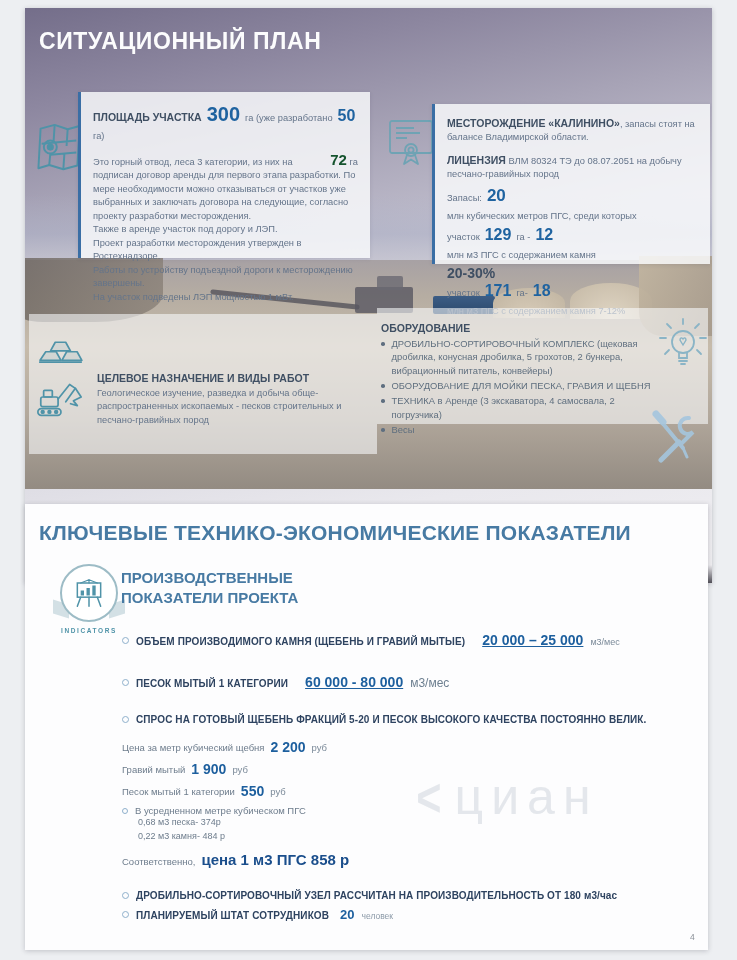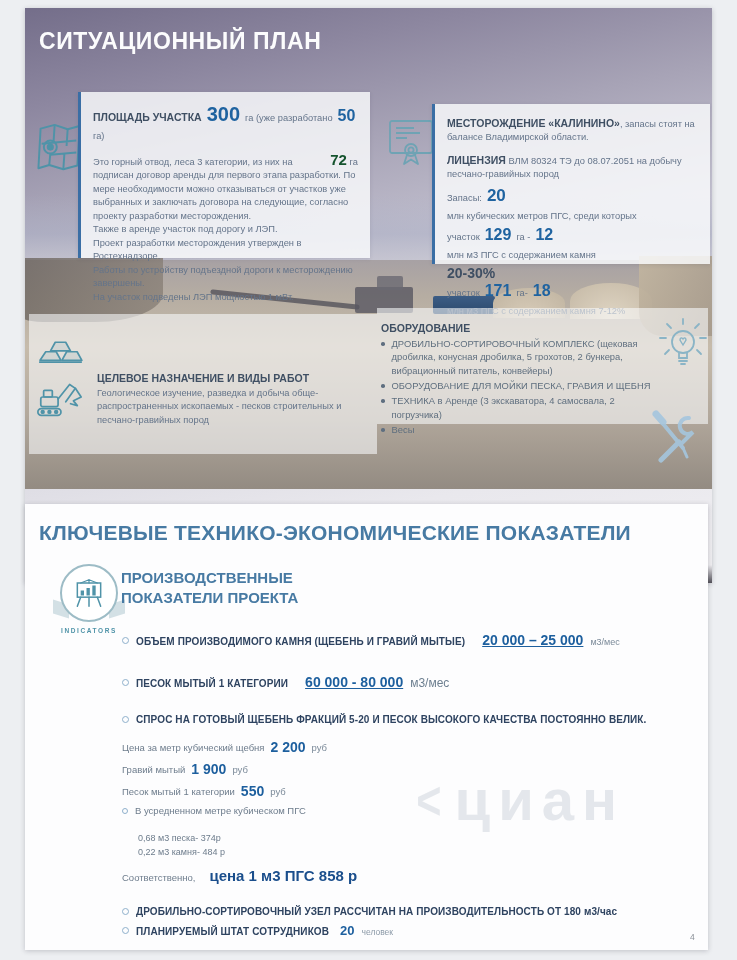--- a/index.html
+++ b/index.html
@@ -90,36 +90,36 @@
   .bval { font-weight:bold; color:#1d5f9e; font-size:14px; margin-left:10px;text-decoration:underline; }
   .bunit { color:#7b8a99; font-size:9px; }
   .bunit.big { font-size:12px; color:#6d7f90; }
   .mb-b1 { margin-bottom:26px; } .mb-b2 { margin-bottom:24px; } .mb-b3 { margin-bottom:14px; }
 
   .price-row { display:flex; align-items:center; gap:6px; margin-bottom:6px; }
   .price-label { color:#6d7c8c; font-size:9.5px; }
   .price-value { font-weight:bold; color:#1d5f9e; font-size:14px; }
   .price-unit { color:#7b8a99; font-size:9.5px; }
 
-  .pgs-row { display:flex; gap:7px; align-items:baseline; margin-bottom:16px; }
+  .pgs-row { display:flex; gap:7px; align-items:baseline; margin-bottom:0; }
   .pgs-label { color:#6d7c8c; font-size:9.5px; }
   .pgs-sub { color:#6d7c8c; font-size:9px; line-height:1.5; margin-left:16px; }
 
   .concl-row { display:flex; align-items:baseline; gap:6px; margin-top:8px; margin-bottom:22px; }
   .concl-prefix { color:#6d7c8c; font-size:9.5px; }
-  .concl-value { font-weight:bold; color:#1a4e8c; font-size:15px;margin-left:8px; }
+  .concl-value { font-weight:bold; color:#1a4e8c; font-size:15px; }
 
   .bb-row { display:flex; align-items:baseline; gap:7px; margin-bottom:6px; }
   .bb-val { font-weight:bold; color:#1d5f9e; font-size:13px; margin-left:4px; }
   .bb-unit { color:#8b99a7; font-size:8.5px; }
 
   #watermark { position:absolute; left:388px; top:262px; display:flex; align-items:center; gap:10px;
     color:rgba(208,214,221,.55); pointer-events:none; }
   #watermark .wm-chev { font-size:54px; font-weight:bold; transform:scaleX(.8); }
-  #watermark .wm-text { font-size:58px; font-weight:bold; letter-spacing:8px; }
+  #watermark .wm-text { font-size:50px; font-weight:normal; letter-spacing:8px; }
 
   #page-num { position:absolute; left:665px; top:428px; font-size:8.5px; color:#8a9098; }
 
   svg { display:block; }
 </style>
 </head>
 <body>
 
 <div class="slide" id="slide1">
   <div class="s1-sky"></div>

